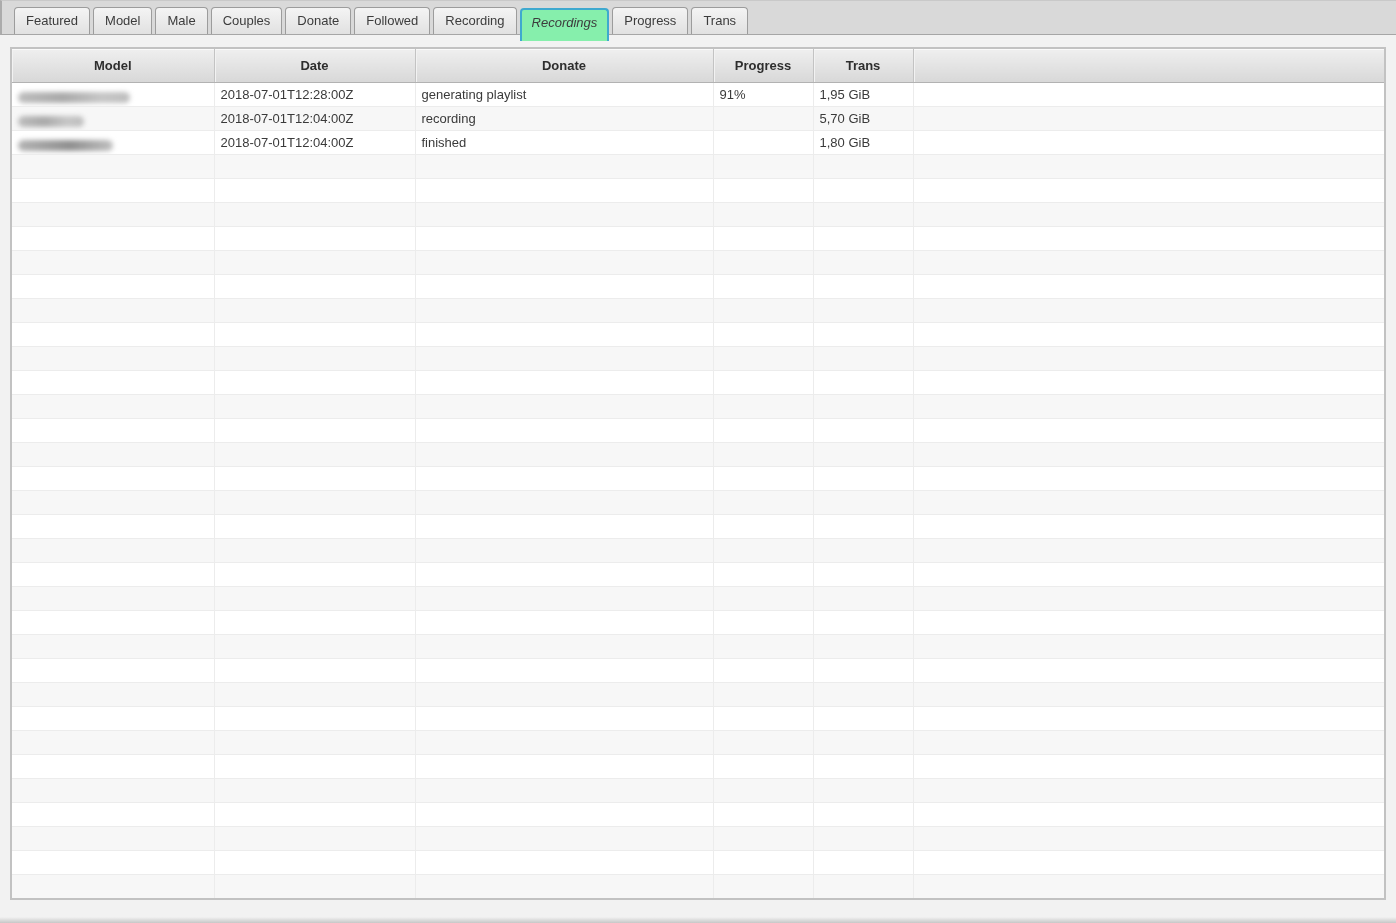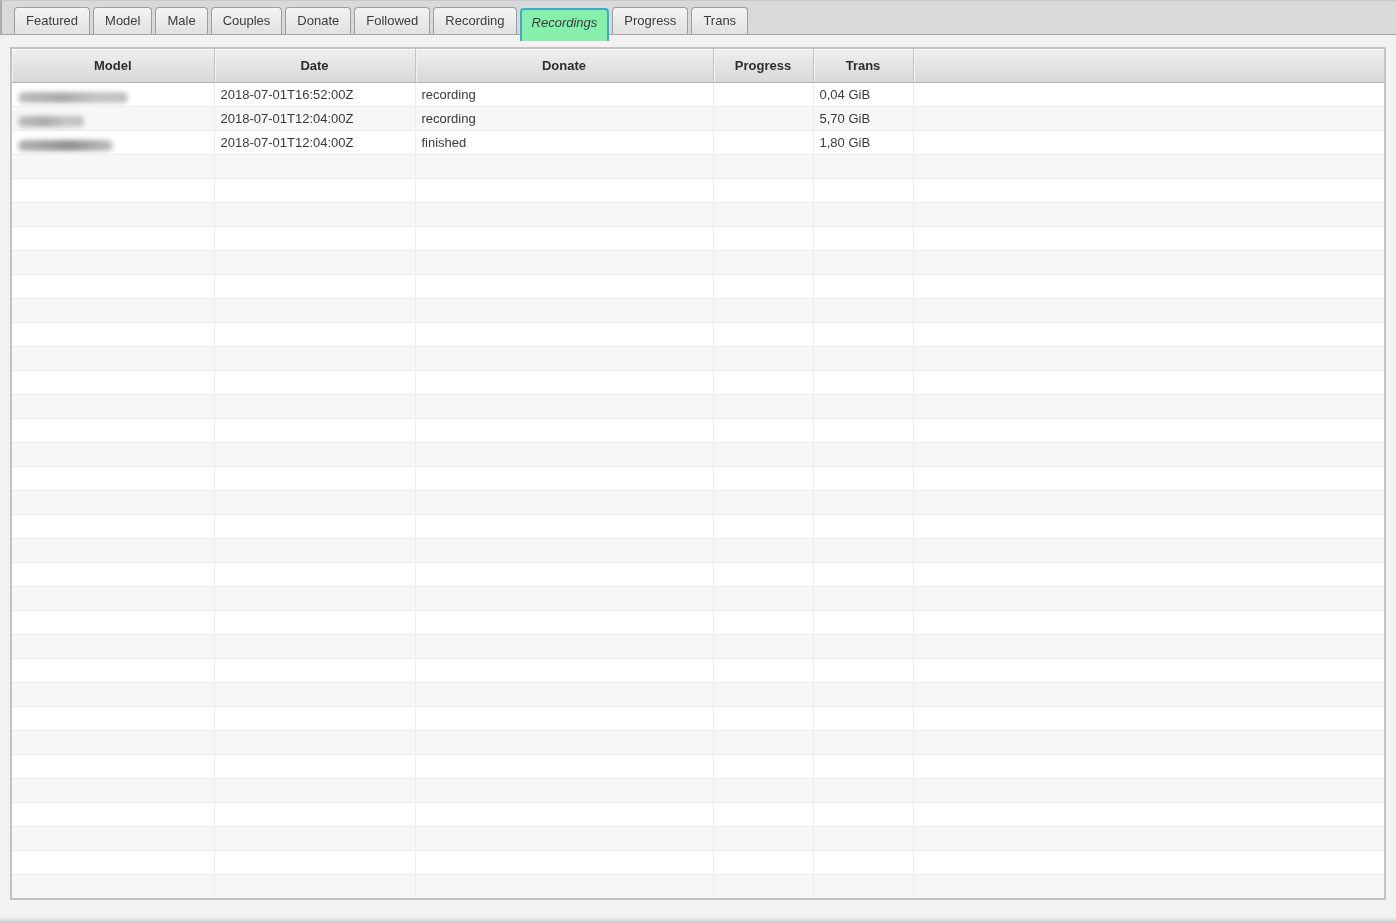--- a/index.html
+++ b/index.html
@@ -143,28 +143,28 @@
         <tr>
             <th>Model</th>
             <th>Date</th>
             <th>Donate</th>
             <th>Progress</th>
             <th>Trans</th>
             <th></th>
           </tr>
       </thead>
       <tbody>
-          <tr class="r1">
+          <tr class="r0">
             <td>
               <div class="redacted"></div>
             </td>
-            <td>2018-07-01T16:52:00Z</td>
-            <td>recording</td>
-            <td></td>
-            <td>0,04 GiB</td>
+            <td>2018-07-01T12:28:00Z</td>
+            <td>generating playlist</td>
+            <td>91%</td>
+            <td>1,95 GiB</td>
             <td></td>
           </tr>
           <tr class="r2">
             <td>
               <div class="redacted"></div>
             </td>
             <td>2018-07-01T12:04:00Z</td>
             <td>recording</td>
             <td></td>
             <td>5,70 GiB</td>

